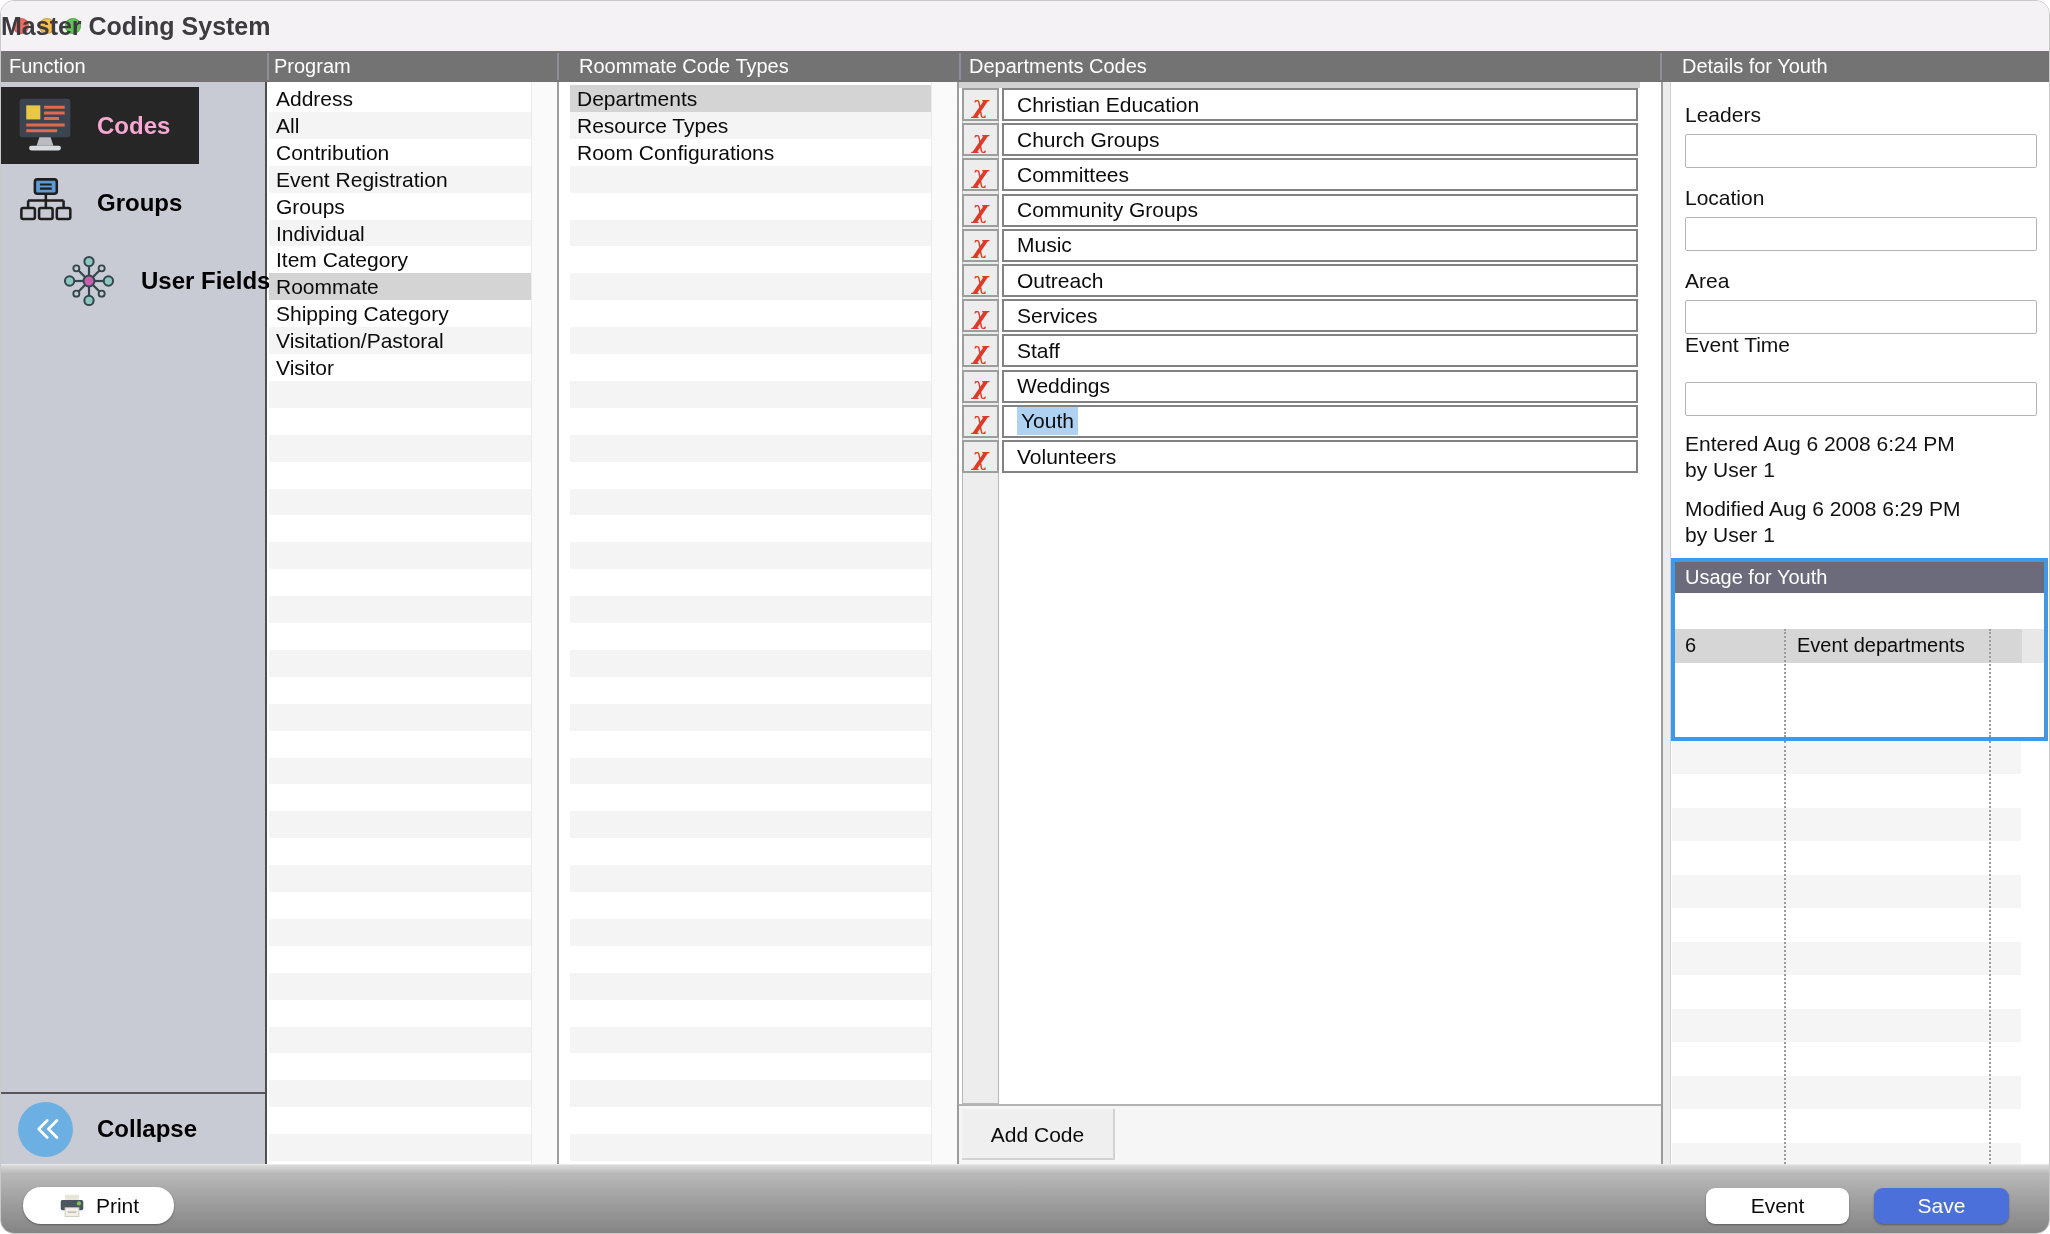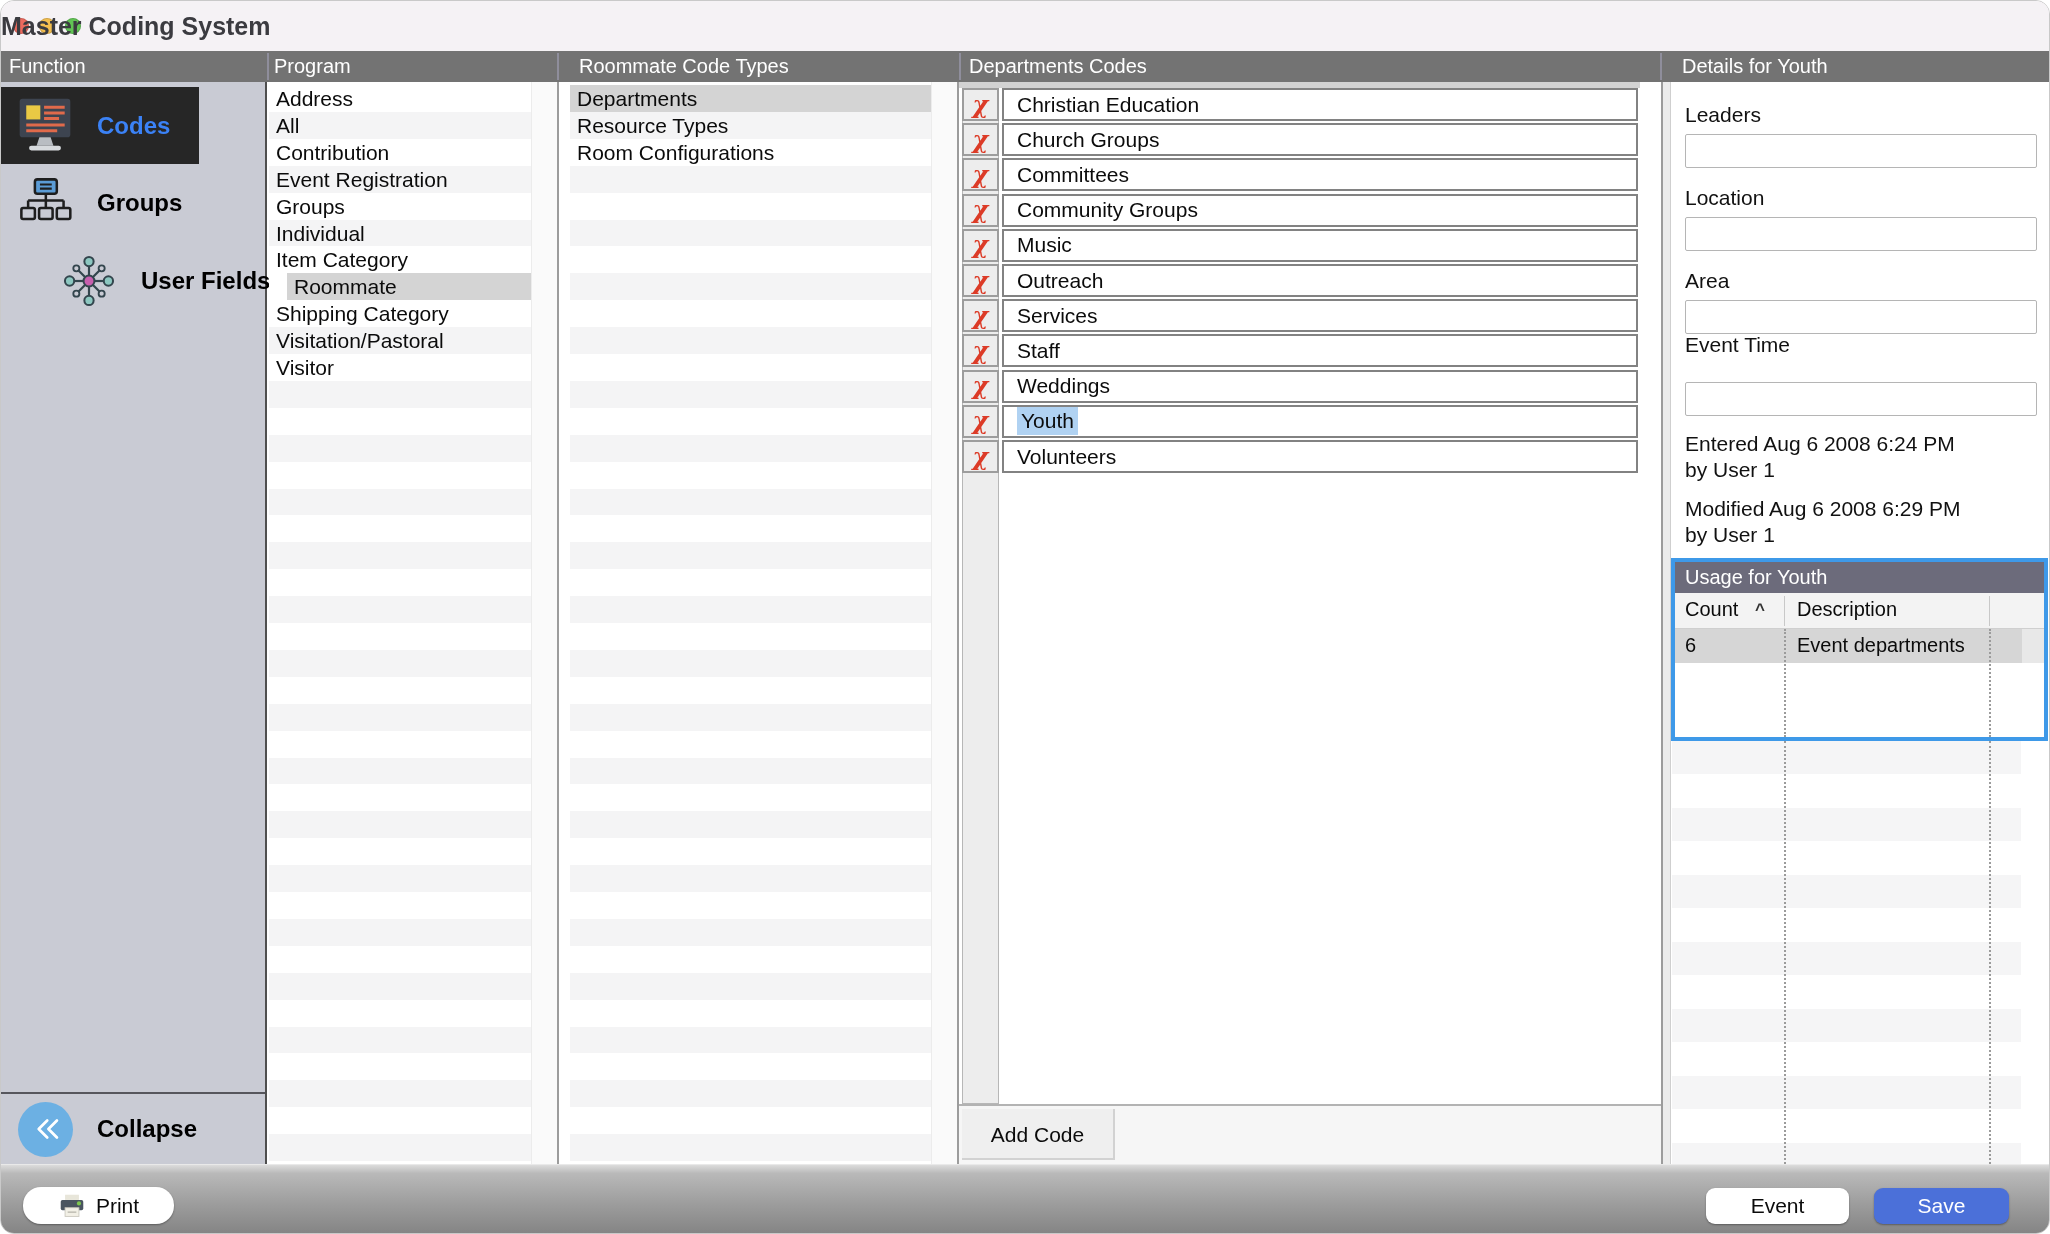--- a/index.html
+++ b/index.html
@@ -15,21 +15,21 @@
 
   
   .headerbar{position:absolute;left:0;top:50px;width:100%;height:31px;background:#737373}
   .hlabel{position:absolute;top:0;height:31px;line-height:31px;color:#fff;font-size:20px;font-weight:500;white-space:nowrap}
   .hdiv{position:absolute;top:2px;height:27px;width:2px;background:#8f8e9c}
 
   
   .sidebar{position:absolute;left:0;top:81px;width:266px;height:1082px;background:#c9cbd4;border-right:2px solid #4f4f4f}
   .srow{position:absolute;left:0;width:266px;height:77px;display:flex;align-items:center;color:#000}
   .srow .slabel{font-size:24px;font-weight:bold;margin-left:20px;white-space:nowrap}
-  .ssel{background:#262626;color:#3b82f6;width:198px}
+  .ssel{background:#262626;color:#f9a8d4;width:198px}
   .sicon{width:64px;margin-left:12px;display:flex;justify-content:center;align-items:center;flex:0 0 auto}
   .side-sep{position:absolute;left:0;top:1010px;width:264px;height:2px;background:#56565c}
   .collapse-row{position:absolute;left:0;top:1012px;width:264px;height:70px;display:flex;align-items:center}
   .collapse-circle{width:55px;height:55px;border-radius:50%;background:#6cb0e3;margin-left:17px;display:flex;align-items:center;justify-content:center}
   .collapse-label{font-size:24px;font-weight:bold;color:#000;margin-left:24px}
 
   
   .listcol{position:absolute;top:81px;height:1082px;background:#fff;overflow:hidden}
   .rows{position:absolute;top:0;height:1082px}
   .lrow{position:absolute;height:27px;line-height:27px;font-size:21px;color:#0b0b0b;padding-left:7px;background:#fff;left:0;right:0;white-space:nowrap;overflow:hidden}
@@ -182,21 +182,21 @@
 
   <div class="listcol" style="left:268px;width:288px">
     <div class="rows" id="program-rows" style="left:0;width:262px">
         <div class="lrow" style="top: 3px;">Address</div>
         <div class="lrow alt" style="top: 29.9px;">All</div>
         <div class="lrow" style="top: 56.8px;">Contribution</div>
         <div class="lrow alt" style="top: 83.7px;">Event Registration</div>
         <div class="lrow" style="top: 110.6px;">Groups</div>
         <div class="lrow alt" style="top: 137.5px;">Individual</div>
         <div class="lrow" style="top: 164.4px;">Item Category</div>
-        <div class="lrow alt sel" style="top: 191.3px; margin-left: 18px;">Roommate</div>
+        <div class="lrow alt sel" style="top: 191.3px;">Roommate</div>
         <div class="lrow" style="top: 218.2px;">Shipping Category</div>
         <div class="lrow alt" style="top: 245.1px;">Visitation/Pastoral</div>
         <div class="lrow" style="top: 272px;">Visitor</div>
         <div class="lrow alt" style="top: 298.9px;"></div>
         <div class="lrow" style="top: 325.8px;"></div>
         <div class="lrow alt" style="top: 352.7px;"></div>
         <div class="lrow" style="top: 379.6px;"></div>
         <div class="lrow alt" style="top: 406.5px;"></div>
         <div class="lrow" style="top: 433.4px;"></div>
         <div class="lrow alt" style="top: 460.3px;"></div>
@@ -368,27 +368,20 @@
       <div>Entered Aug 6 2008 6:24 PM</div>
       <div>by User 1</div>
     </div>
     <div class="meta" style="top:414px">
       <div>Modified Aug 6 2008 6:29 PM</div>
       <div>by User 1</div>
     </div>
 
     <div class="usagebox">
       <div class="uheader">Usage for Youth</div>
-      <div class="ucolhead">
-        <span class="c1">Count</span>
-        <span class="caret">^</span>
-        <span class="c2">Description</span>
-        <div class="uvh" style="left:109px"></div>
-        <div class="uvh" style="left:314px"></div>
-      </div>
       <div class="urow">
         <span class="v1">6</span>
         <span class="v2">Event departments</span>
       </div>
       <div class="urow-end"></div>
       <div class="udot" style="left:109px"></div>
       <div class="udot" style="left:314px"></div>
     </div>
 
     <div id="stripes">

